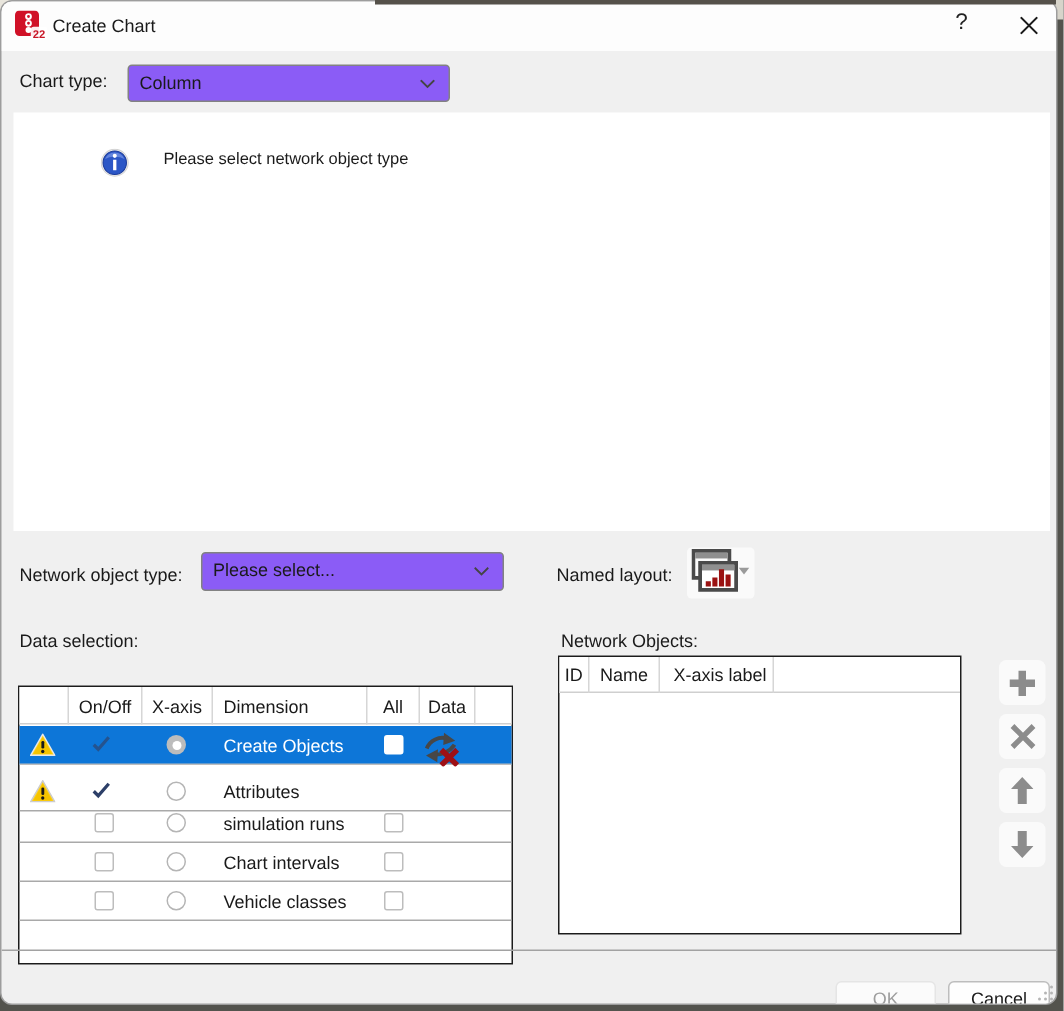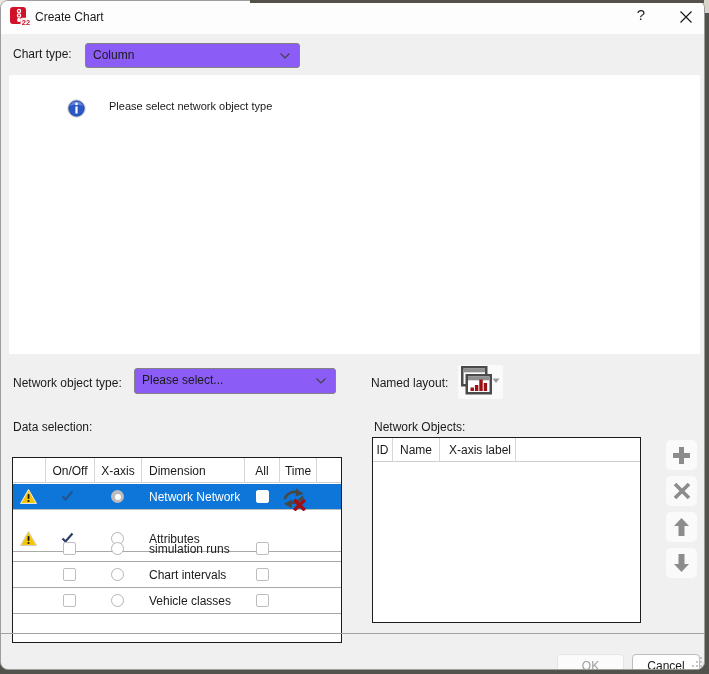--- a/index.html
+++ b/index.html
@@ -111,48 +111,48 @@
   </div>
 
   <div class="lbl abs" style="left:12px; top:419px;">Data selection:</div>
   <div class="grid grid1">
     <div class="hrow">
       <div class="hcell" style="left:0; width:33px;"></div>
       <div class="hcell" style="left:33px; width:49px; justify-content:center;">On/Off</div>
       <div class="hcell" style="left:82px; width:47px; justify-content:center;">X-axis</div>
       <div class="hcell" style="left:129px; width:103px; padding-left:7px;">Dimension</div>
       <div class="hcell" style="left:232px; width:35px; justify-content:center;">All</div>
-      <div class="hcell" style="left:267px; width:37px; justify-content:center;">Time</div>
+      <div class="hcell" style="left:267px; width:37px; justify-content:center;">Data</div>
       <div class="hcell" style="left:304px; width:23px; border-right:none;"></div>
     </div>
 
     <div class="row" style="top:26px; background:#0d76d8; border-bottom:1px solid #bdbdbd;">
       <svg class="abs" style="left:7px; top:5px;" width="17" height="15" viewBox="0 0 17 15">
         <path d="M8.5 0.5 L16.5 14.5 L0.5 14.5 Z" fill="#ffd117" stroke="#e8e8e8" stroke-width="1"></path>
         <path d="M8.5 2.5 L14.8 13.7 L2.2 13.7 Z" fill="#f6c400"></path>
         <rect x="7.6" y="5" width="1.9" height="5" rx="0.9" fill="#1a1a1a"></rect>
         <circle cx="8.5" cy="12" r="1.1" fill="#1a1a1a"></circle>
       </svg>
       <svg class="abs" style="left:48px; top:6px;" width="13" height="12" viewBox="0 0 13 12" opacity="0.45">
         <path d="M1.5 6.5 L4.5 9.5 L11.5 1.5" fill="none" stroke="#402a38" stroke-width="2.2"></path>
       </svg>
       <span class="abs" style="left:98px; top:6px; width:13px; height:13px; border-radius:50%; background:#bcbcbc;"></span>
       <span class="abs" style="left:101.5px; top:9.5px; width:6px; height:6px; border-radius:50%; background:#fff;"></span>
-      <div class="rowtxt" style="color:#fff;">Network Network</div>
+      <div class="rowtxt" style="color:#fff;">Create Objects</div>
       <span class="cb" style="left:243px; top:6px; border-color:#fff;"></span>
       <svg class="abs" style="left:270px; top:4px;" width="24" height="23" viewBox="0 0 24 23">
         <path d="M1.5 11 C3.5 5.5, 10 2.5, 15.5 4.5" stroke="#474747" stroke-width="2.6" fill="none"></path>
         <polygon points="13,0.5 20.5,5.8 12.5,8.6" fill="#474747"></polygon>
         <path d="M20 8.5 C17 13, 11 15.5, 6.5 15" stroke="#474747" stroke-width="2.6" fill="none"></path>
         <polygon points="9,11.5 1,15.7 8.5,20.2" fill="#474747"></polygon>
         <path d="M11.2 11.8 L21.8 22.2 M21.8 11.8 L11.2 22.2" stroke="#9e1016" stroke-width="3.6"></path>
       </svg>
     </div>
 
-    <div class="row" style="top:68px;">
+    <div class="row" style="top:57px;">
       <svg class="abs" style="left:7px; top:5px;" width="17" height="15" viewBox="0 0 17 15">
         <path d="M8.5 0.5 L16.5 14.5 L0.5 14.5 Z" fill="#ffd117" stroke="#cccccc" stroke-width="1"></path>
         <path d="M8.5 2.5 L14.8 13.7 L2.2 13.7 Z" fill="#f6c400"></path>
         <rect x="7.6" y="5" width="1.9" height="5" rx="0.9" fill="#1a1a1a"></rect>
         <circle cx="8.5" cy="12" r="1.1" fill="#1a1a1a"></circle>
       </svg>
       <svg class="abs" style="left:48px; top:6px;" width="13" height="12" viewBox="0 0 13 12">
         <path d="M1.5 6.5 L4.5 9.5 L11.5 1.5" fill="none" stroke="#2d3f68" stroke-width="2.2"></path>
       </svg>
       <span class="radio" style="left:98px; top:6px;"></span>

